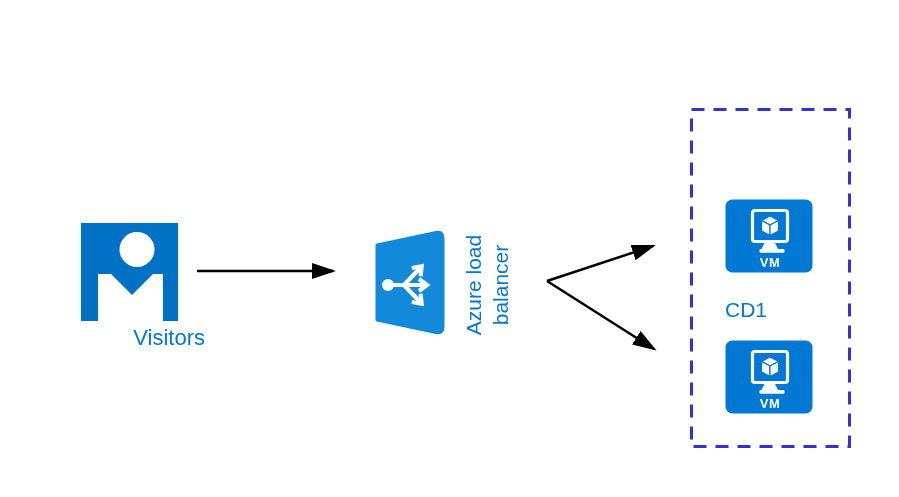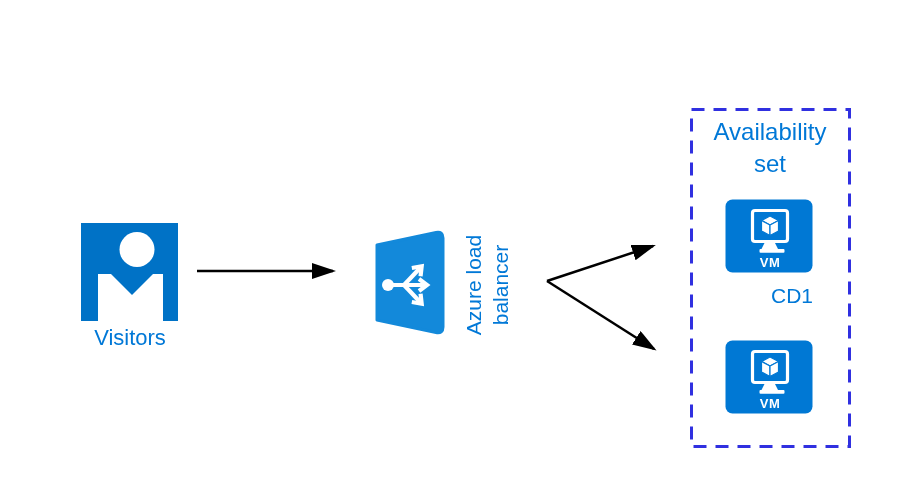--- a/index.html
+++ b/index.html
@@ -15,21 +15,21 @@
     background: var(--background, #ffffff);
     overflow: hidden;
   }
   .abs { position: absolute; }
 
   
   #visitors-icon { left: 81px; top: 223px; }
   .visitors-fill { fill: var(--visitors-blue); }
   #visitors-label {
     left: 55px; top: 325px; width: 150px;
-    text-align: center;
+    text-align: right;
     font-size: 22px;
     color: var(--label-blue);
   }
 
   
   #lb-icon { left: 375px; top: 229px; }
   .lb-fill { fill: var(--lb-blue); stroke: var(--lb-blue); }
   .lb-glyph { stroke: #ffffff; stroke-width: 4.2; fill: none; }
   #lb-label {
     left: 417px; top: 257px; width: 140px; height: 56px;
@@ -43,37 +43,37 @@
 
   
   #availability-box { left: 690px; top: 108px; }
   #availability-title {
     left: 692px; top: 116px; width: 156px;
     text-align: center;
     font-size: 24px;
     line-height: 1.33;
     color: var(--label-blue);
   }
-  .vm-card { width: 88px; text-align: right; }
+  .vm-card { width: 88px; text-align: left; }
   #vm-card-1 { left: 725px; top: 199px; }
   #vm-card-2 { left: 725px; top: 340px; }
   .vm-rect { fill: var(--vm-blue); }
   .vm-monitor { fill: none; stroke: #ffffff; stroke-width: 3.2; }
   .vm-cube { fill: #ffffff; stroke: var(--vm-blue); stroke-width: 1.2; stroke-linejoin: round; }
   .vm-white { fill: #ffffff; }
   .vm-badge-text {
     font-family: "Liberation Sans", sans-serif;
     font-weight: 700;
     font-size: 13px;
     fill: #ffffff;
     letter-spacing: 0.5px;
     text-anchor: middle;
   }
   .vm-label {
-    margin-top: 7px;
+    margin-top: 21px;
     font-size: 21px;
     color: var(--label-blue);
   }
 
   
   #arrows { left: 0; top: 0; pointer-events: none; }
   .arrow-line { stroke: var(--arrow-color); stroke-width: 2.5; fill: none; }
   .avail-border-rect {
     fill: none;
     stroke: var(--box-border-blue);
@@ -109,24 +109,20 @@
 
   <div id="lb-label" class="abs">
     <div>Azure load</div>
     <div>balancer</div>
   </div>
 
   <svg id="availability-box" class="abs" width="161" height="340" viewBox="0 0 161 340">
     <rect class="avail-border-rect" x="1.5" y="1.5" width="158" height="337"></rect>
   </svg>
 
-  <div id="availability-title" class="abs">
-    <div>Availability</div>
-    <div>set</div>
-  </div>
 
   <div id="vm-card-1" class="abs vm-card">
     <svg width="88" height="74" viewBox="0 0 88 74">
       <rect class="vm-rect" x="0.5" y="0.5" width="87" height="73" rx="7"></rect>
       <rect class="vm-monitor" x="27.5" y="11.5" width="35" height="31" rx="2.5"></rect>
       <polygon class="vm-cube" points="45,17 53.5,21.5 45,26 36.5,21.5"></polygon>
       <polygon class="vm-cube" points="36.5,21.5 45,26 45,36.5 36.5,32"></polygon>
       <polygon class="vm-cube" points="53.5,21.5 45,26 45,36.5 53.5,32"></polygon>
       <polygon class="vm-white" points="40,43 49.5,43 53,50 36.5,50"></polygon>
       <rect class="vm-white" x="34.5" y="50" width="25" height="3.8" rx="1"></rect>

